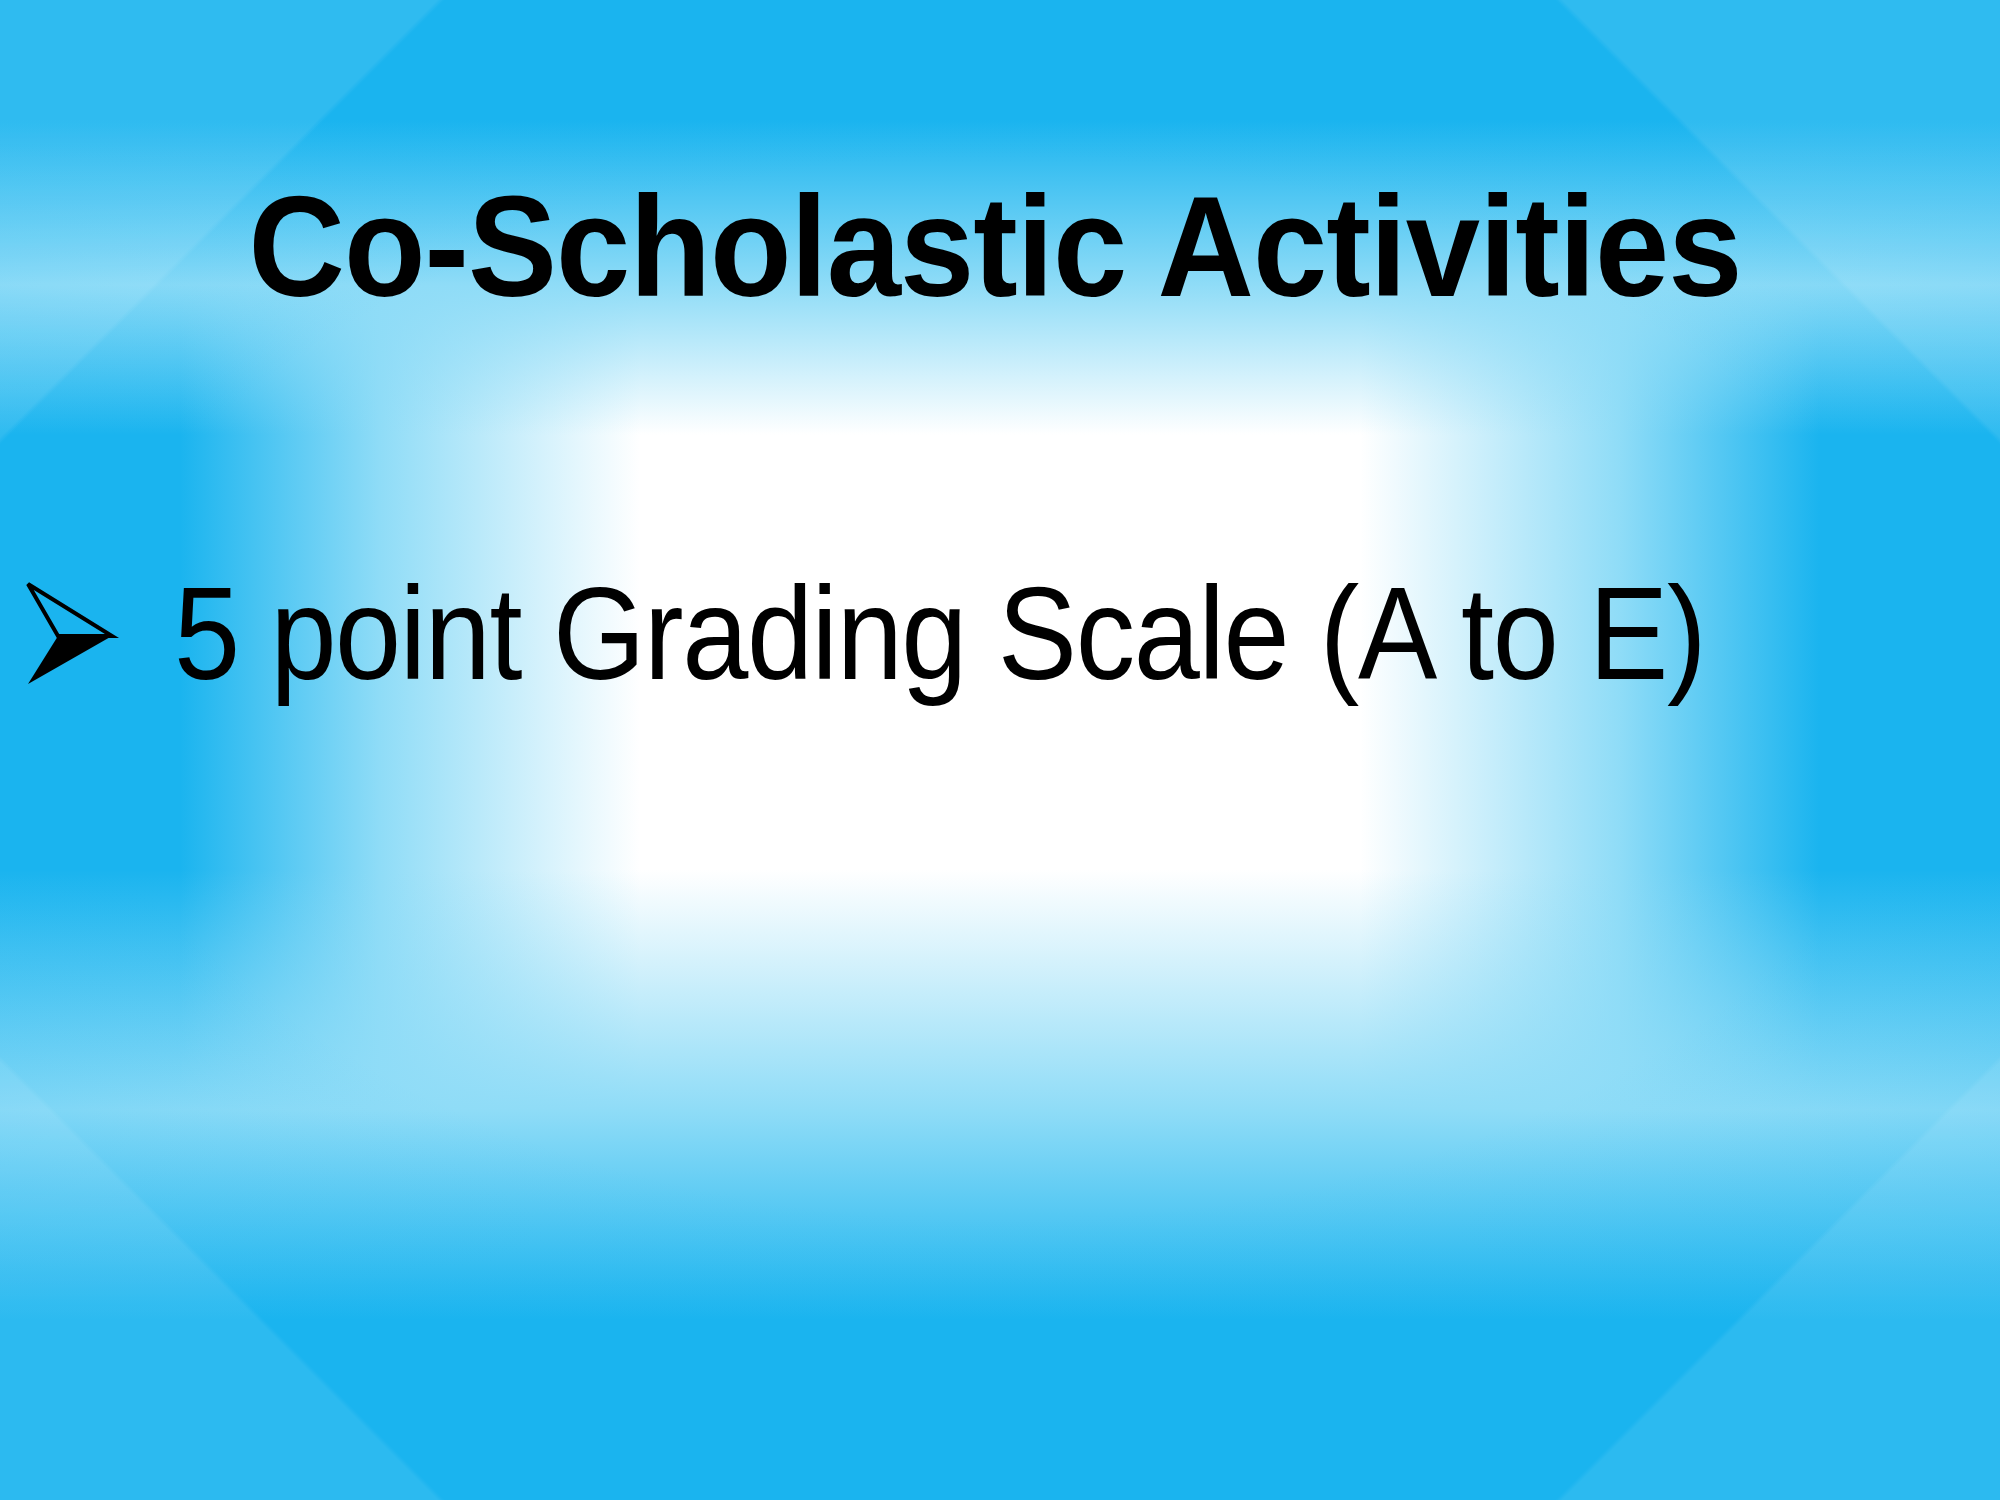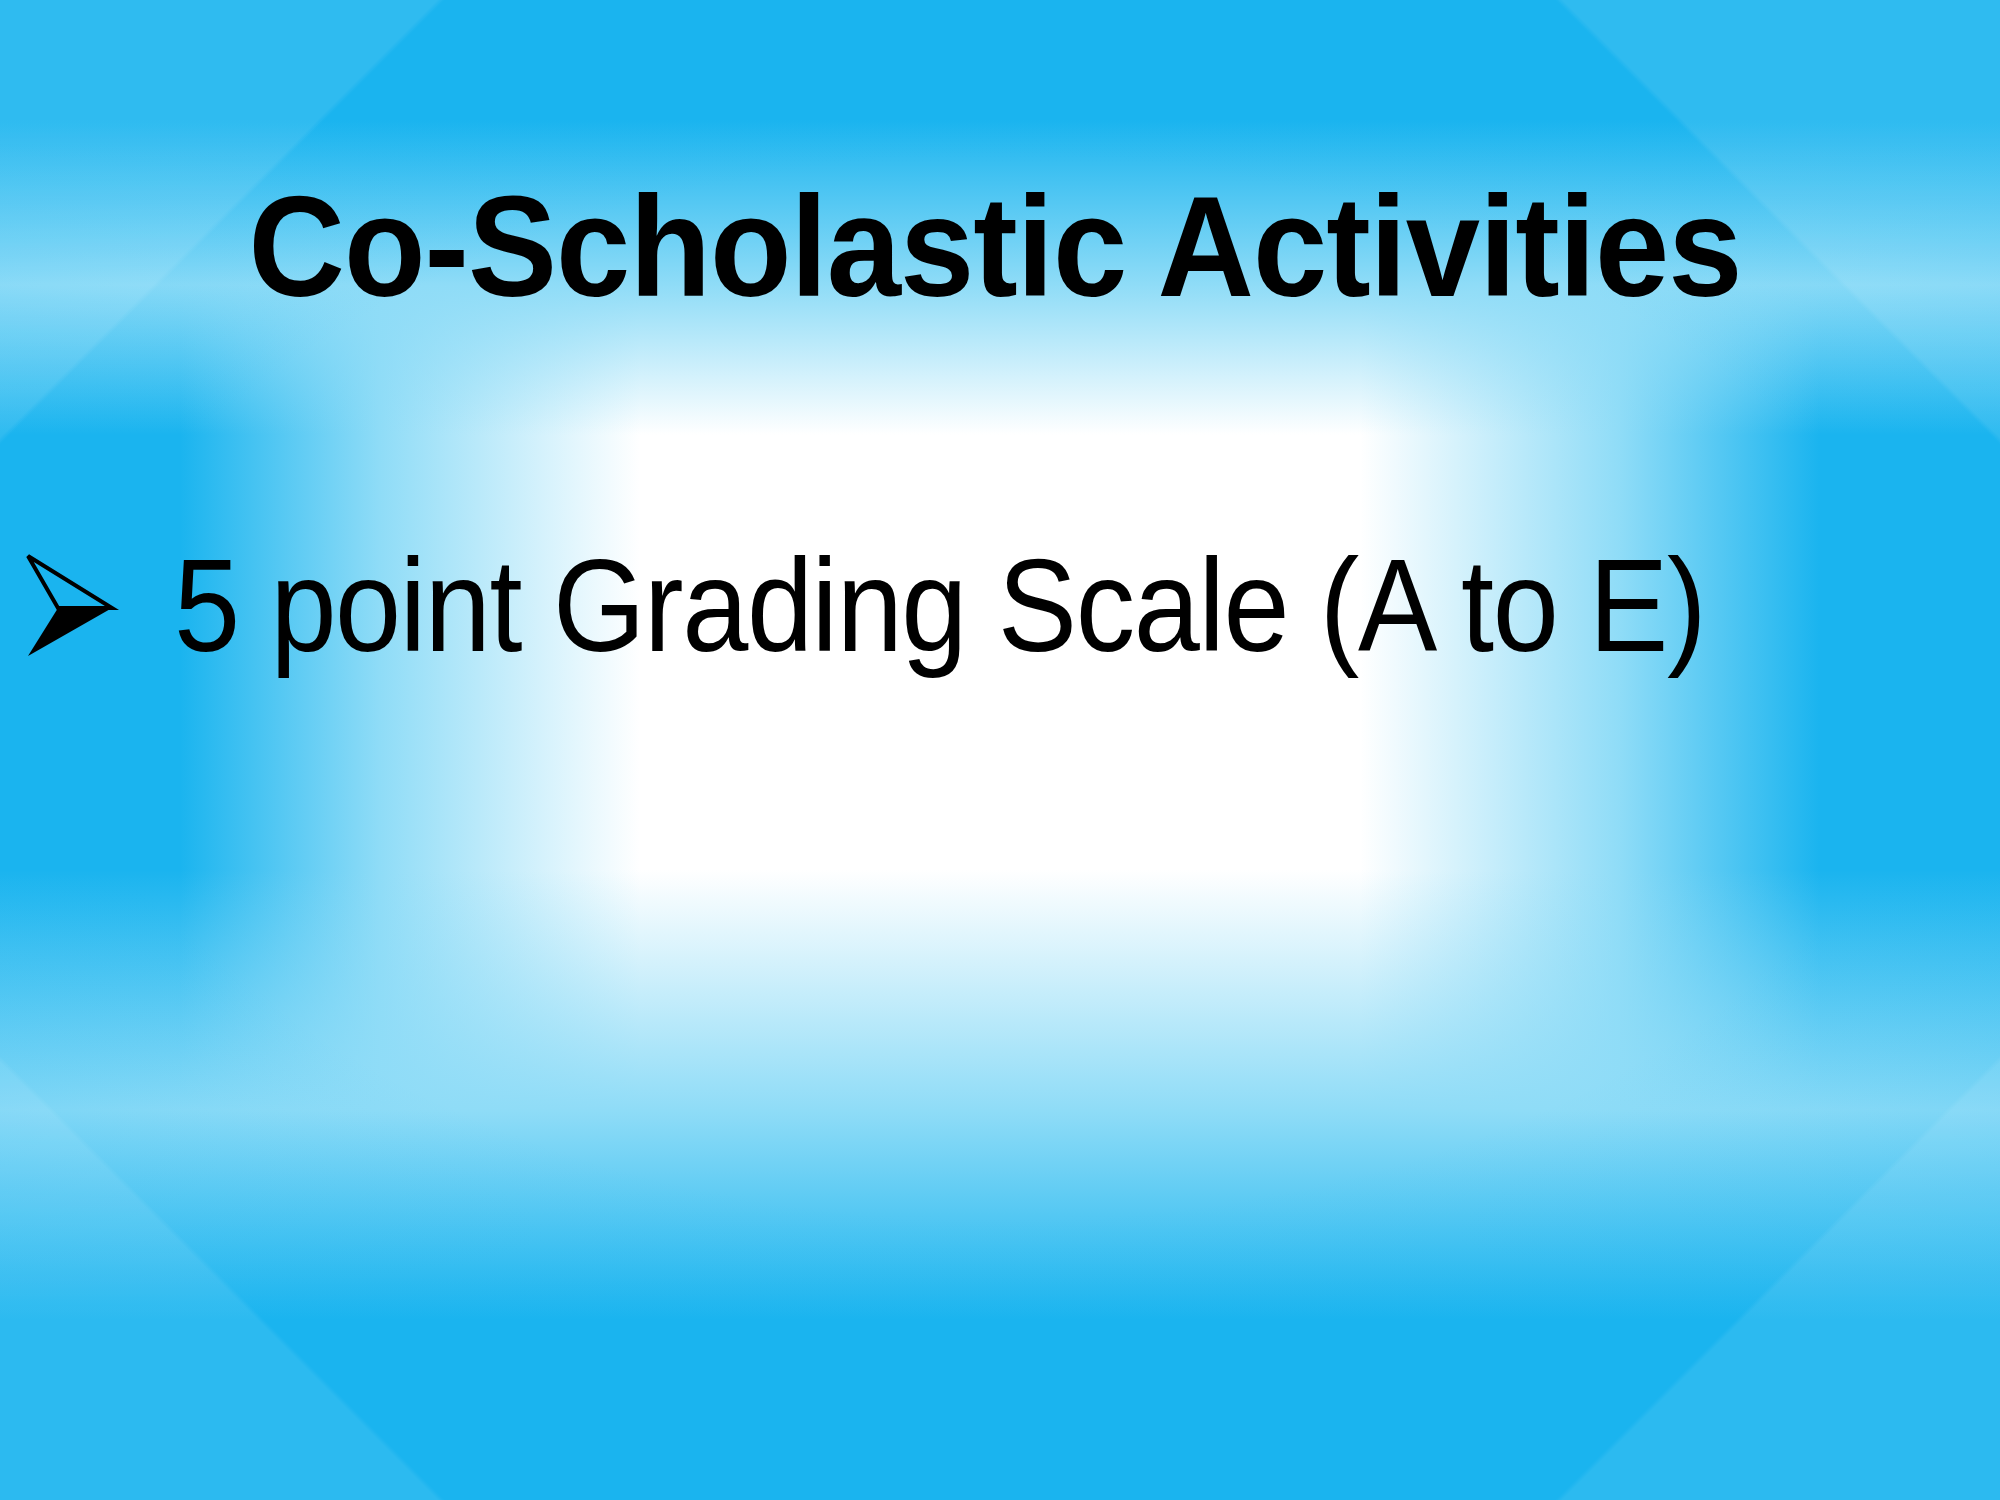--- a/index.html
+++ b/index.html
@@ -101,21 +101,21 @@
     letter-spacing: -1px;
     color: #000000;
     transform: scaleX(0.94);
     transform-origin: center top;
     white-space: nowrap;
   }
 
   .bullets {
     position: absolute;
     left: 0;
-    top: 540px;
+    top: 568px;
     width: 1665px;
   }
 
   .bullet-row {
     display: flex;
     align-items: flex-start;
     padding-left: 24px;
     margin-bottom: 118px;
   }
 

